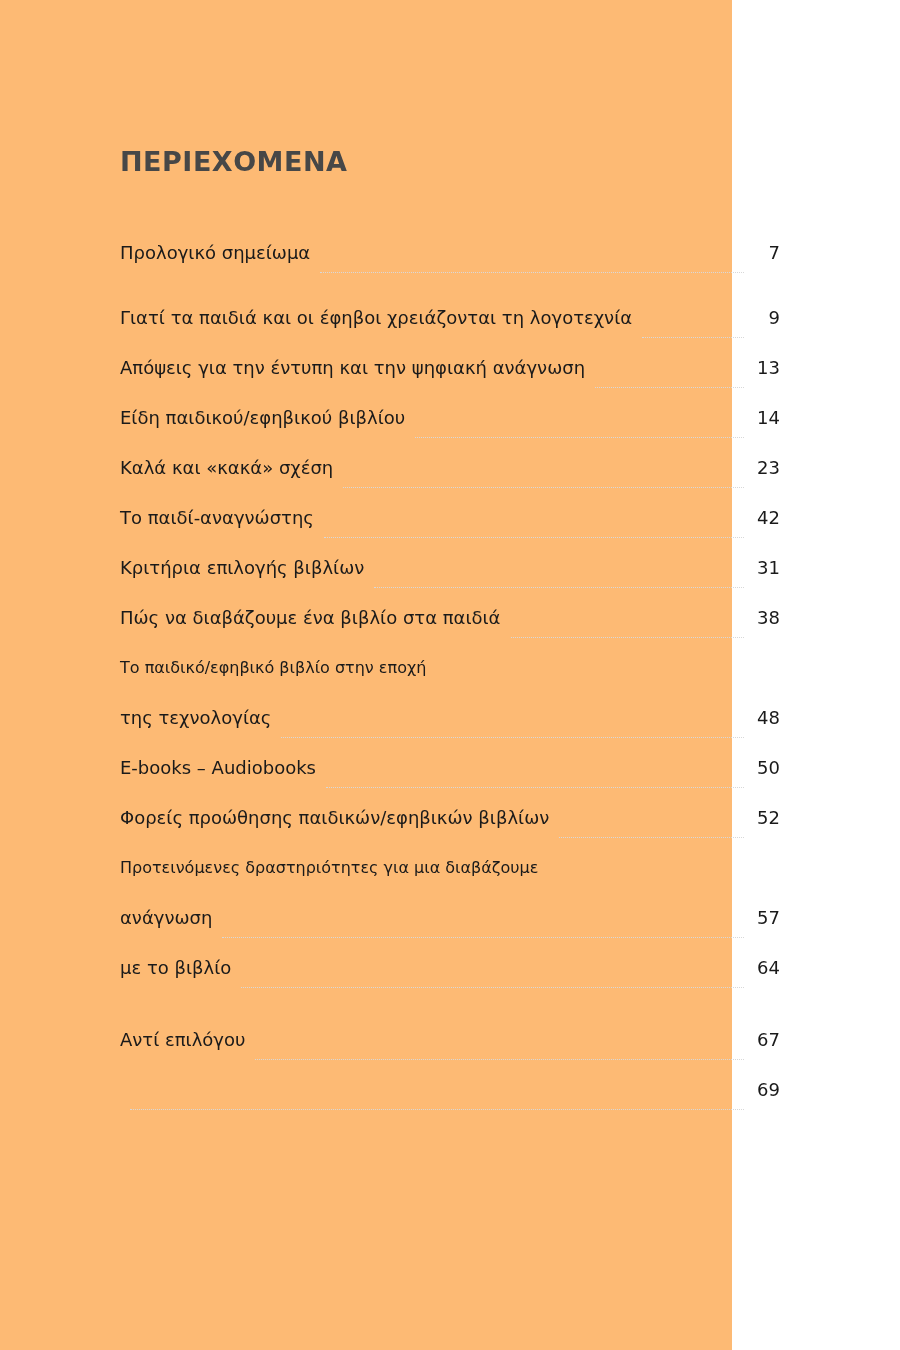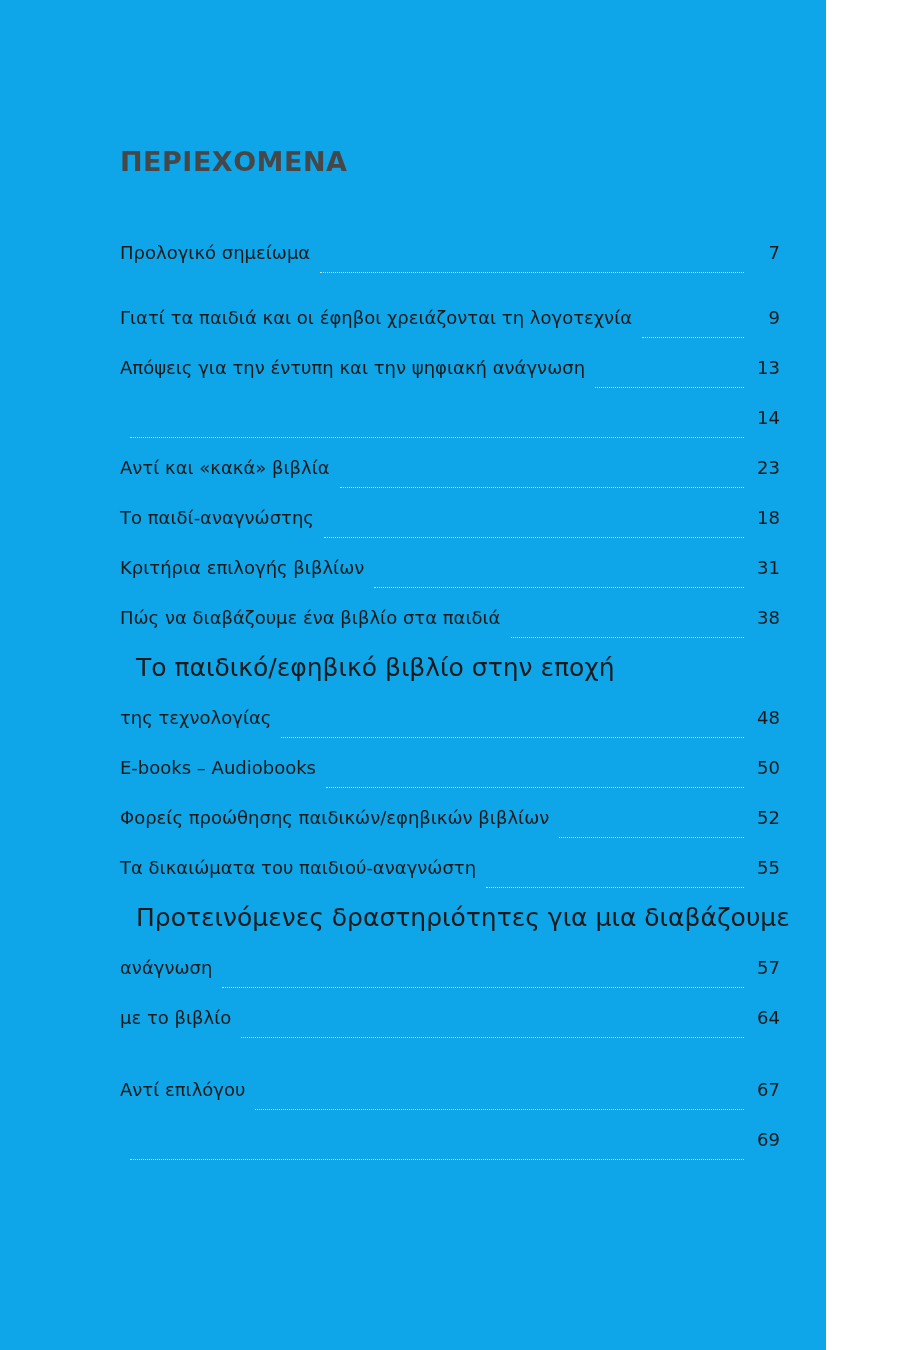--- a/index.html
+++ b/index.html
@@ -11,23 +11,23 @@
   body {
     width: 900px;
     height: 1350px;
     overflow: hidden;
     font-family: "DejaVu Sans", "Liberation Sans", sans-serif;
     -webkit-font-smoothing: antialiased;
   }
 
   .page {
     position: relative;
-    width: 826px;
+    width: 732px;
     height: 1350px;
-    background: #0ea5e9;
+    background: #fdba74;
     box-sizing: border-box;
     padding: 12px 120px;
   }
 
   .toc-title {
     position: absolute;
     left: 120px;
     top: 148px;
     font-size: 27px;
     font-weight: 700;
@@ -55,26 +55,25 @@
     align-items: center;
     width: 100%;
     font-size: 18px;
     color: #1a1a1a;
     line-height: 50px;
     font-weight: 400;
   }
 
   
   .entry-head {
-    font-size: 25px;
+    font-size: 16px;
     color: #1a1a1a;
     line-height: 50px;
     font-weight: 400;
     white-space: nowrap;
-    margin-left: 16px;
   }
 
   .entry-label {
     white-space: nowrap;
     flex: 0 0 auto;
   }
 
   .leader {
     flex: 1 1 auto;
     min-width: 10px;
@@ -124,36 +123,37 @@
       </div>
       <div class="toc-entry">
         <div class="entry-line">
           <span class="entry-label">Απόψεις για την έντυπη και την ψηφιακή ανάγνωση</span>
           <span class="leader"></span>
           <span class="entry-page">13</span>
         </div>
       </div>
       <div class="toc-entry">
         <div class="entry-line">
+          <span class="entry-label">Είδη παιδικού/εφηβικού βιβλίου</span>
           <span class="leader"></span>
           <span class="entry-page">14</span>
         </div>
       </div>
       <div class="toc-entry">
         <div class="entry-line">
-          <span class="entry-label">Αντί και «κακά» βιβλία</span>
+          <span class="entry-label">Καλά και «κακά» σχέση</span>
           <span class="leader"></span>
           <span class="entry-page">23</span>
         </div>
       </div>
       <div class="toc-entry">
         <div class="entry-line">
           <span class="entry-label">Το παιδί-αναγνώστης</span>
           <span class="leader"></span>
-          <span class="entry-page">18</span>
+          <span class="entry-page">42</span>
         </div>
       </div>
       <div class="toc-entry">
         <div class="entry-line">
           <span class="entry-label">Κριτήρια επιλογής βιβλίων</span>
           <span class="leader"></span>
           <span class="entry-page">31</span>
         </div>
       </div>
       <div class="toc-entry">
@@ -179,27 +179,20 @@
         </div>
       </div>
       <div class="toc-entry">
         <div class="entry-line">
           <span class="entry-label">Φορείς προώθησης παιδικών/εφηβικών βιβλίων</span>
           <span class="leader"></span>
           <span class="entry-page">52</span>
         </div>
       </div>
       <div class="toc-entry">
-        <div class="entry-line">
-          <span class="entry-label">Τα δικαιώματα του παιδιού-αναγνώστη</span>
-          <span class="leader"></span>
-          <span class="entry-page">55</span>
-        </div>
-      </div>
-      <div class="toc-entry">
         <div class="entry-head">Προτεινόμενες δραστηριότητες για μια διαβάζουμε</div>
         <div class="entry-line">
           <span class="entry-label">ανάγνωση</span>
           <span class="leader"></span>
           <span class="entry-page">57</span>
         </div>
       </div>
       <div class="toc-entry">
         <div class="entry-line">
           <span class="entry-label">με το βιβλίο</span>

